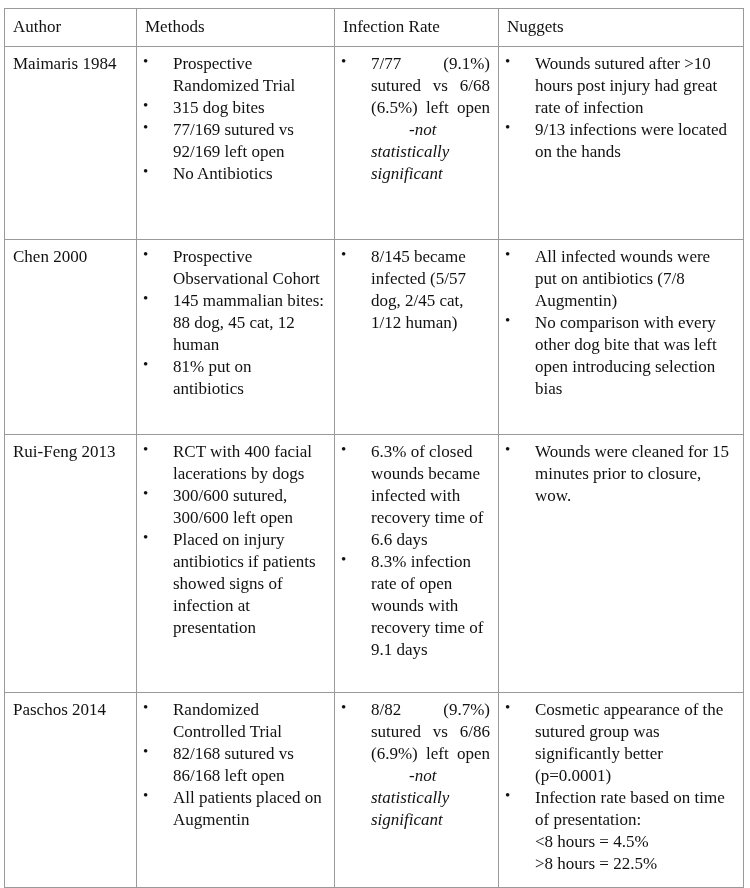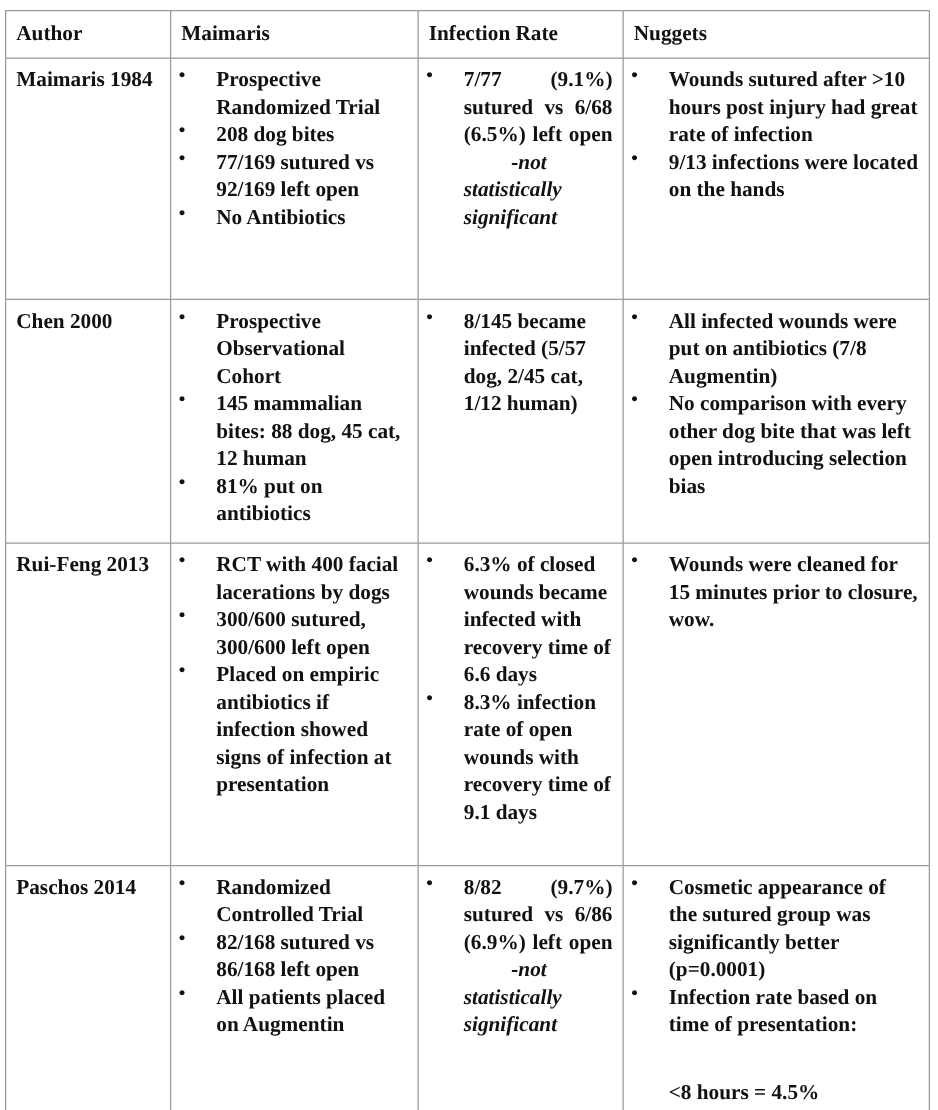--- a/index.html
+++ b/index.html
@@ -22,21 +22,21 @@
       width: 739px;
       border-collapse: collapse;
       table-layout: fixed;
       font-size: 17px;
       line-height: 22px;
     }
     table.lit td, table.lit th {
       border: 1px solid #9a9a9a;
       vertical-align: top;
       text-align: left;
-      font-weight: bold;
+      font-weight: normal;
       padding: 6px 8px 0 8px;
     }
     table.lit th {
       height: 30px;
       padding-top: 7px;
     }
     col.c-author { width: 132px; }
     col.c-methods { width: 198px; }
     col.c-rate { width: 164px; }
     col.c-nuggets { width: 245px; }
@@ -60,48 +60,48 @@
       left: -2px;
       top: -3px;
       font-size: 15px;
     }
     .justify {
       text-align: justify;
       text-align-last: left;
     }
     .ital { font-style: italic; }
     .spacer { display: inline-block; width: 38px; }
-    .sub { display: block; margin-top: 32px; }
+    .sub { display: block; }
   </style>
 </head>
 <body>
 
 <table class="lit">
   <colgroup>
     <col class="c-author">
     <col class="c-methods">
     <col class="c-rate">
     <col class="c-nuggets">
   </colgroup>
   <thead>
     <tr>
       <th>Author</th>
-      <th>Maimaris</th>
+      <th>Methods</th>
       <th>Infection Rate</th>
       <th>Nuggets</th>
     </tr>
   </thead>
   <tbody>
 
     <tr class="r1">
       <td>Maimaris 1984</td>
       <td>
         <ul class="bl">
           <li><span class="bullet">•</span><span>Prospective Randomized Trial</span></li>
-          <li><span class="bullet">•</span><span>208 dog bites</span></li>
+          <li><span class="bullet">•</span><span>315 dog bites</span></li>
           <li><span class="bullet">•</span><span>77/169 sutured vs 92/169 left open</span></li>
           <li><span class="bullet">•</span><span>No Antibiotics</span></li>
         </ul>
       </td>
       <td>
         <ul class="bl">
           <li class="justify"><span class="bullet">•</span><span>7/77 (9.1%) sutured vs 6/68 (6.5%) left open</span><span class="spacer"></span><span class="ital">-not statistically significant</span></li>
         </ul>
       </td>
       <td>
@@ -133,21 +133,21 @@
         </ul>
       </td>
     </tr>
 
     <tr class="r3">
       <td>Rui-Feng 2013</td>
       <td>
         <ul class="bl">
           <li><span class="bullet">•</span><span>RCT with 400 facial lacerations by dogs</span></li>
           <li><span class="bullet">•</span><span>300/600 sutured, 300/600 left open</span></li>
-          <li><span class="bullet">•</span><span>Placed on empiric antibiotics if infection showed signs of infection at presentation</span></li>
+          <li><span class="bullet">•</span><span>Placed on injury antibiotics if patients showed signs of infection at presentation</span></li>
         </ul>
       </td>
       <td>
         <ul class="bl">
           <li><span class="bullet">•</span><span>6.3% of closed wounds became infected with recovery time of 6.6 days</span></li>
           <li><span class="bullet">•</span><span>8.3% infection rate of open wounds with recovery time of 9.1 days</span></li>
         </ul>
       </td>
       <td>
         <ul class="bl">

